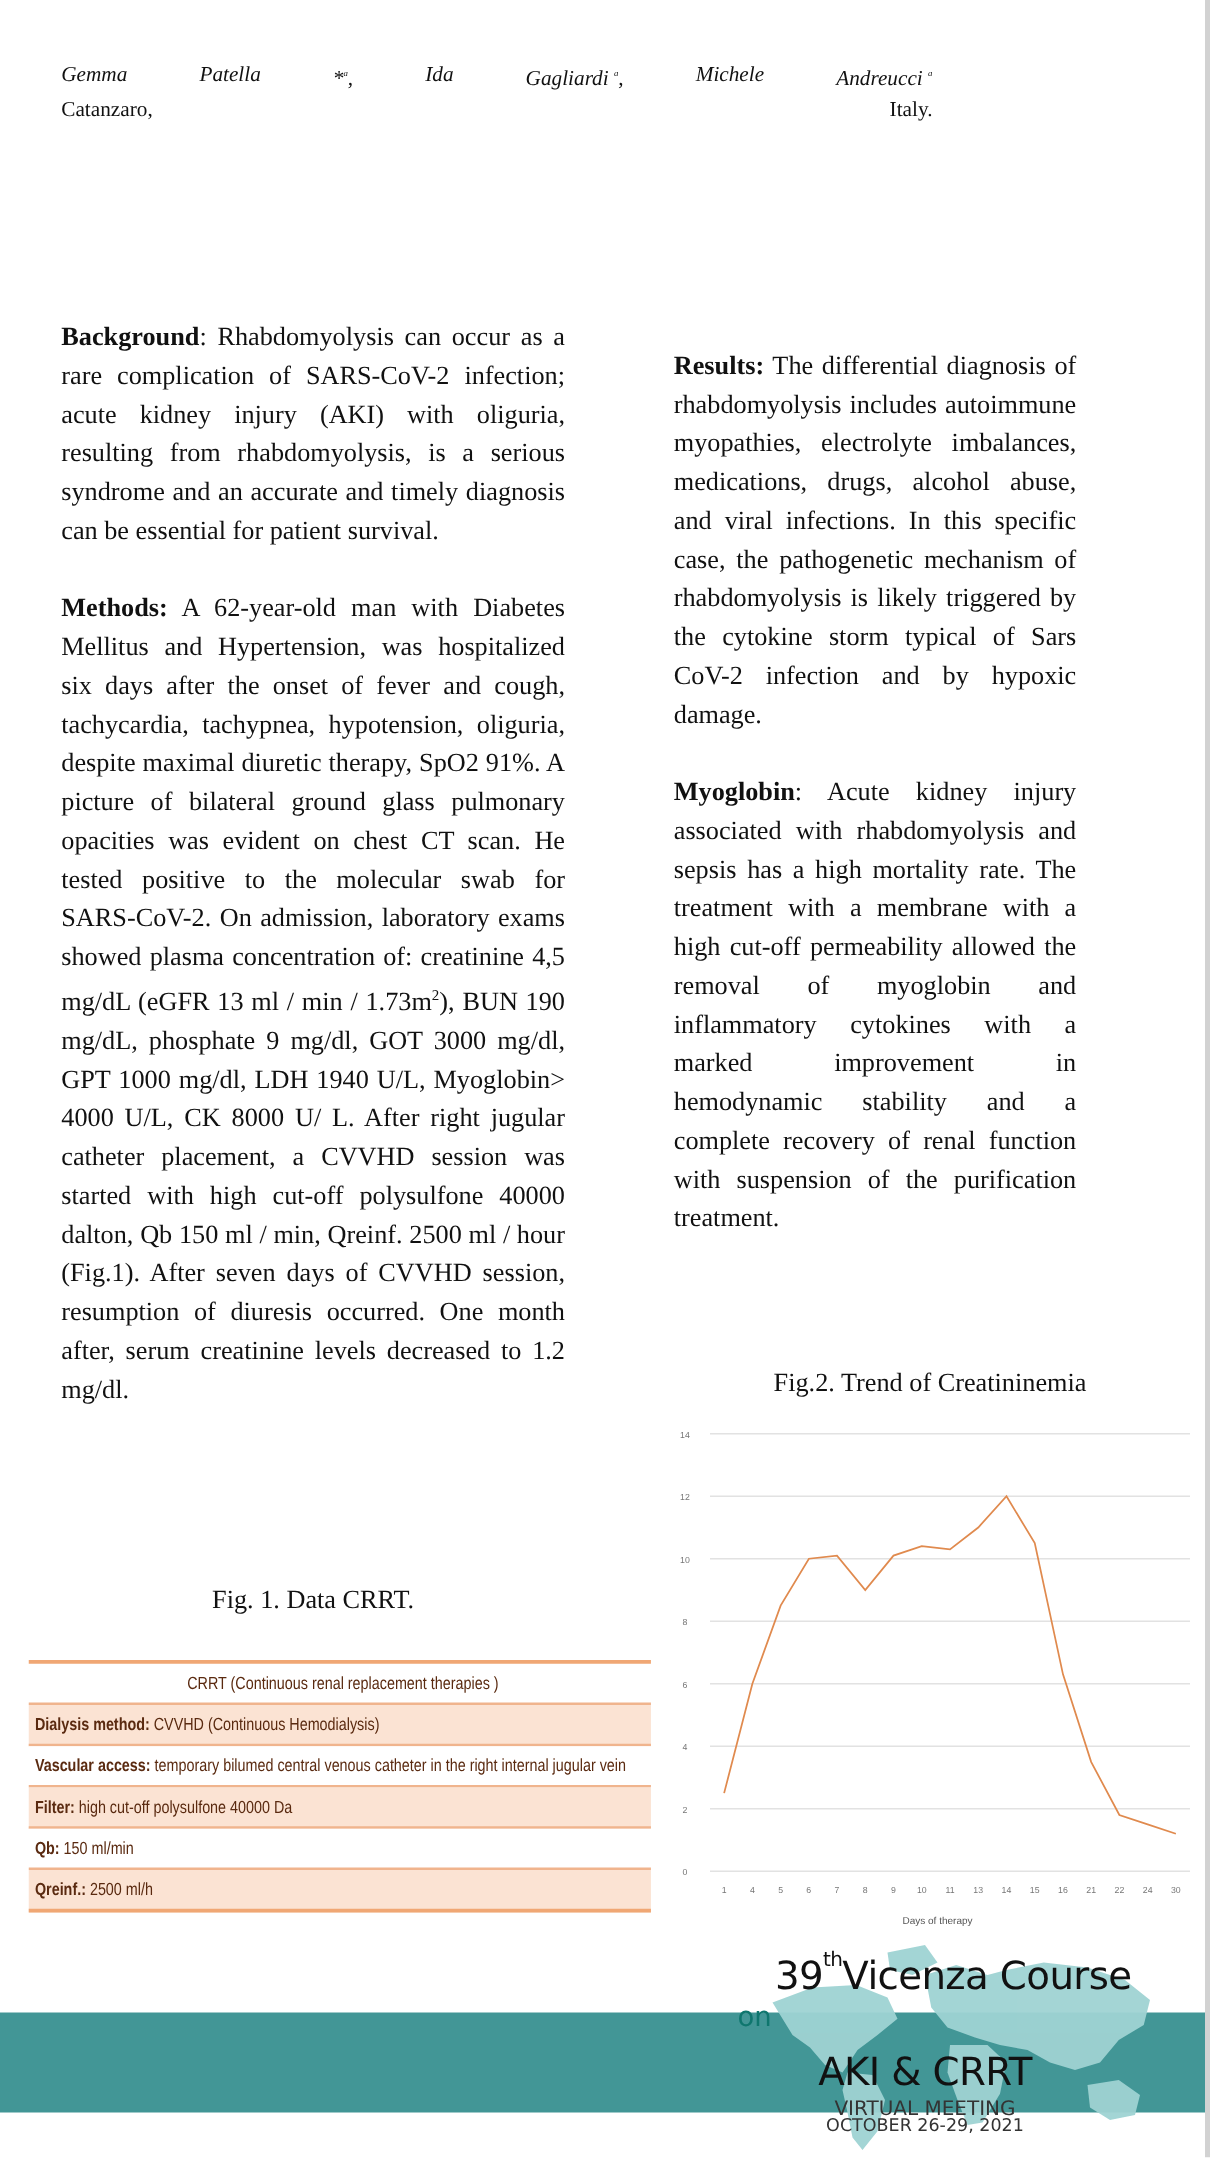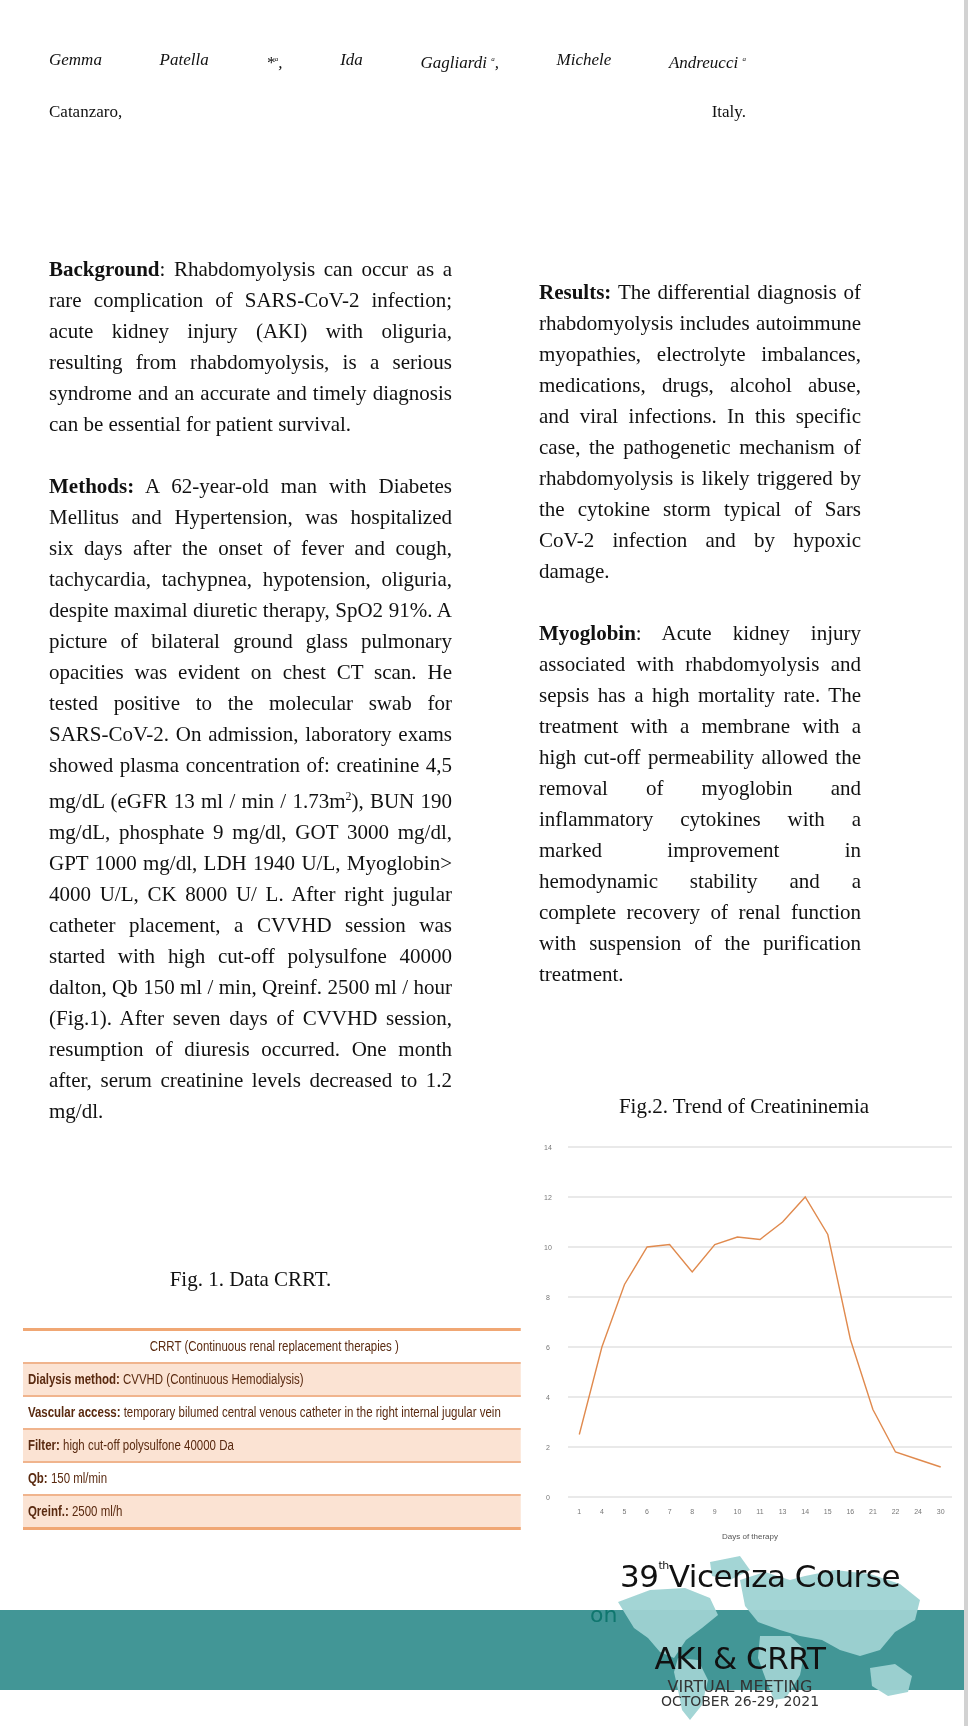--- a/index.html
+++ b/index.html
@@ -8,21 +8,21 @@
     background: #ffffff; color: #111;
     font-family: "Liberation Serif", "DejaVu Serif", serif;
   }
   .right-edge { position: absolute; right: 0; top: 0; width: 4px; height: 1726px; background: #d2d2d2; }
   .header { position: absolute; left: 49px; top: 45px; width: 697px; }
   .title { font-weight: bold; font-size: 20px; line-height: 28px; text-align: justify; text-align-last: justify; margin: 0; letter-spacing: 0.2px; }
   .title-line { display: block; text-align: justify; text-align-last: justify; }
   .authors { font-style: italic; font-size: 17px; line-height: 25px; display: flex; justify-content: space-between; margin-top: 2px; }
   .authors sup, .aff sup { font-size: 7px; }
   .aff { font-size: 17px; line-height: 25px; text-align: justify; text-align-last: justify; }
-  .aff2 { font-size: 17px; line-height: 25px; display: flex; justify-content: space-between; margin-top: 24px; }
+  .aff2 { font-size: 17px; line-height: 25px; display: flex; justify-content: space-between; }
   .col { position: absolute; font-size: 21px; line-height: 31px; text-align: justify; }
   .col p { margin: 0 0 31px 0; }
   .col b { font-weight: bold; }
   .left-col { left: 49px; top: 254px; width: 403px; }
   .right-col { left: 539px; top: 277px; width: 322px; }
   .caption { font-size: 21px; text-align: center; position: absolute; }
   .cap1 { left: 49px; top: 1267px; width: 403px; }
   .cap2 { left: 539px; top: 1094px; width: 410px; text-align: center; }
   
   .crrt { position: absolute; left: 23px; top: 1328px; width: 498px; font-family: "Liberation Sans", "DejaVu Sans", sans-serif; font-size: 14px; color: #5a2a10; transform: scaleX(0.82); transform-origin: left top; width: 607px; }
@@ -33,21 +33,21 @@
   .crrt .last { border-bottom: 3px solid #f0a774; }
   .crrt .k { font-weight: bold; }
   
   .chart { position: absolute; left: 520px; top: 1130px; width: 440px; height: 420px; }
   .chart svg { width: 440px; height: 420px; font-family: "Liberation Sans", "DejaVu Sans", sans-serif; }
   
   .band { position: absolute; left: 0; top: 1610px; width: 964px; height: 80px; background: #429696; }
   .logo { position: absolute; left: 590px; top: 1540px; width: 378px; height: 186px; }
   .logo svg { position: absolute; left: 0; top: 0; }
   .logo .t1 { position: absolute; left: 30px; top: 18px; font-family: "DejaVu Sans", sans-serif; font-size: 31px; color: #111; white-space: nowrap; letter-spacing: -0.5px; }
-  .logo .t1 sup { font-size: 11px; vertical-align: 18px; }
+  .logo .t1 sup { font-size: 16px; vertical-align: 18px; }
   .logo .t2 { position: absolute; left: 0; width: 300px; top: 62px; font-family: "DejaVu Sans", sans-serif; font-size: 22px; color: #0f766e; }
   .logo .t3 { position: absolute; left: 0; width: 300px; text-align: center; top: 100px; font-family: "DejaVu Sans", sans-serif; font-size: 31px; color: #111; letter-spacing: -0.5px; }
   .logo .t4 { position: absolute; left: 0; width: 300px; text-align: center; top: 137px; font-family: "DejaVu Sans", sans-serif; font-size: 16px; color: #333; }
   .logo .t5 { position: absolute; left: 0; width: 300px; text-align: center; top: 153px; font-family: "DejaVu Sans", sans-serif; font-size: 14px; color: #333; }
 </style>
 </head>
 <body>
 
 <div class="right-edge"></div>
 

